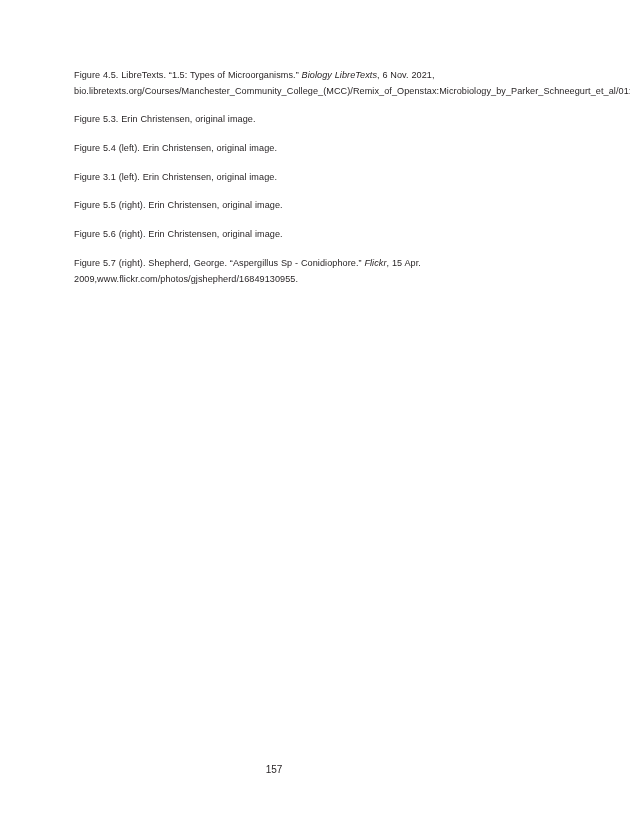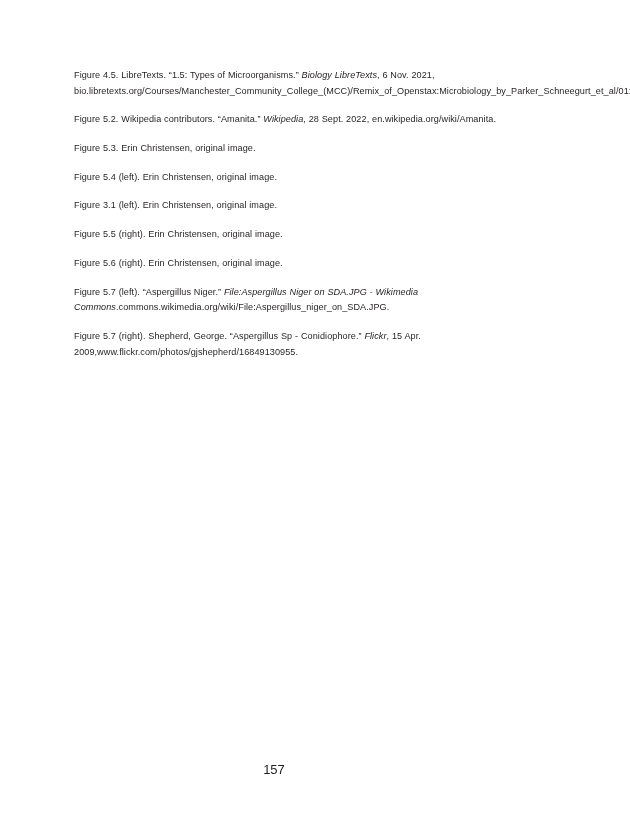--- a/index.html
+++ b/index.html
@@ -43,34 +43,32 @@
   }
   .entry i {
     font-style: italic;
   }
   .page-number {
     position: absolute;
     left: 0;
     top: 763px;
     width: 548px;
     text-align: center;
-    font-size: 13px;
+    font-size: 10px;
     line-height: 13px;
     color: #231f20;
   }
 </style>
 </head>
 <body>
 
 <div class="page">
   <div class="content">
       <p class="entry"><span>Figure 4.5. LibreTexts. “1.5: Types of Microorganisms.” </span><i>Biology LibreTexts</i><span>, 6 Nov. 2021, bio.libretexts.org/Courses/Manchester_Community_College_(MCC)/Remix_of_Openstax:Microbiology_by_Parker_Schneegurt_et_al/01:_Depth_and_Breadth_of_Microbiology/1.05:_Types_of_Microorganisms.</span></p>
-      <p class="entry"><span>Figure 5.2. Wikipedia contributors. “Amanita.” </span><i>Wikipedia</i><span>, 28 Sept. 2022, en.wikipedia.org/wiki/Amanita.</span></p>
       <p class="entry"><span>Figure 5.3. Erin Christensen, original image.</span></p>
       <p class="entry"><span>Figure 5.4 (left). Erin Christensen, original image.</span></p>
       <p class="entry"><span>Figure 3.1 (left). Erin Christensen, original image.</span></p>
       <p class="entry"><span>Figure 5.5 (right). Erin Christensen, original image.</span></p>
       <p class="entry"><span>Figure 5.6 (right). Erin Christensen, original image.</span></p>
-      <p class="entry"><span>Figure 5.7 (left). “Aspergillus Niger.” </span><i>File:Aspergillus Niger on SDA.JPG - Wikimedia Commons</i><span>.commons.wikimedia.org/wiki/File:Aspergillus_niger_on_SDA.JPG.</span></p>
       <p class="entry"><span>Figure 5.7 (right). Shepherd, George. “Aspergillus Sp - Conidiophore.” </span><i>Flickr</i><span>, 15 Apr. 2009,www.flickr.com/photos/gjshepherd/16849130955.</span></p>
     </div>
   <div class="page-number">157</div>
 </div>
 
 </body></html>

